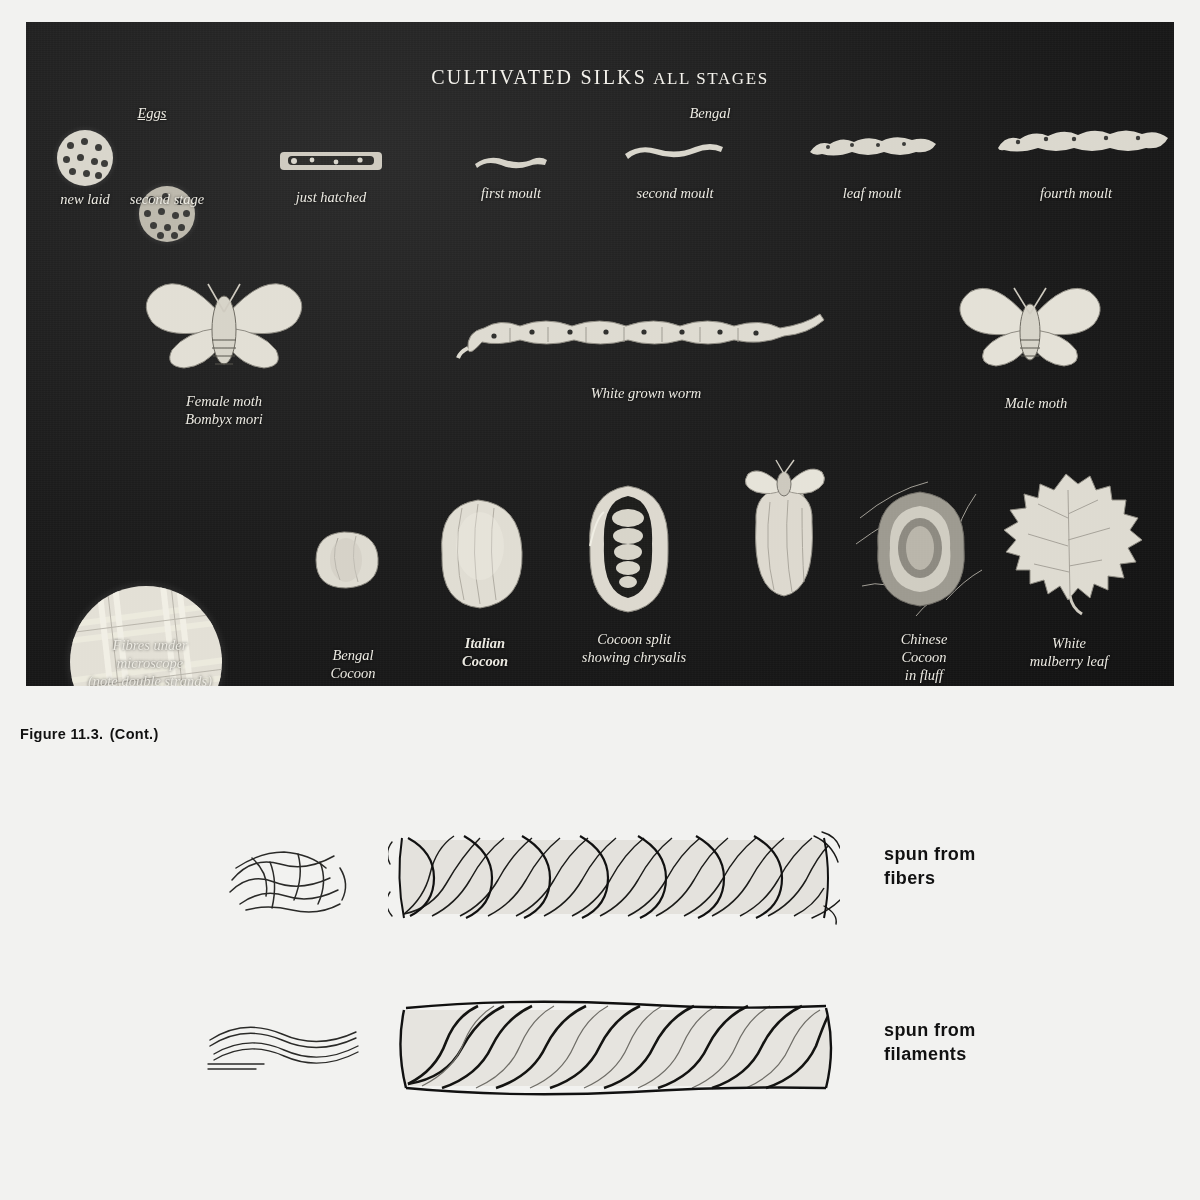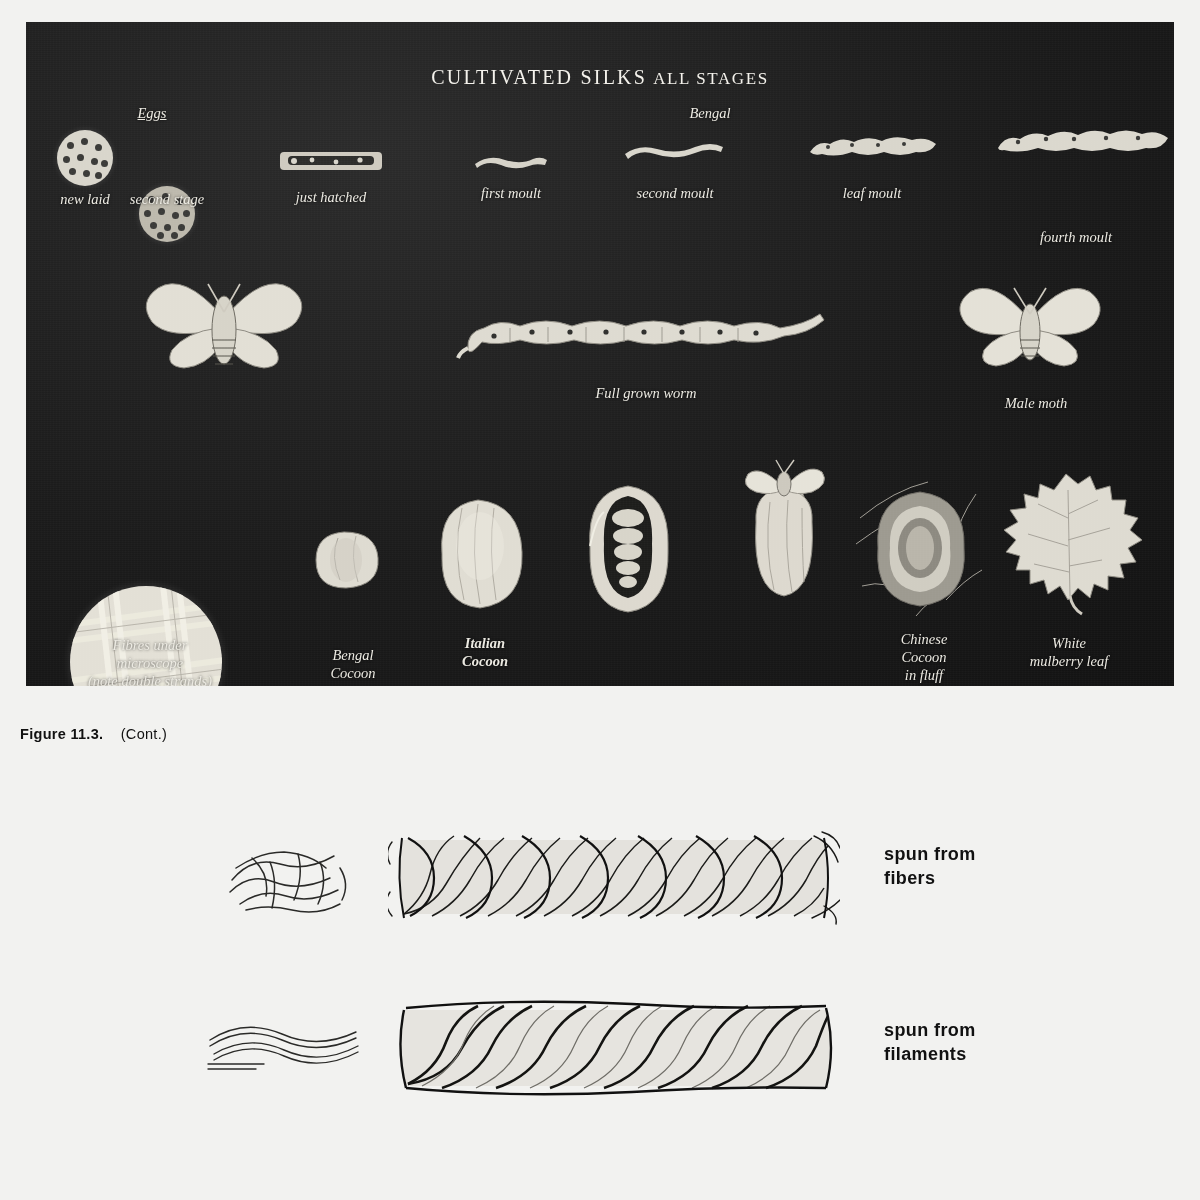--- a/index.html
+++ b/index.html
@@ -98,22 +98,22 @@
   .figcaption {
     position: absolute;
     left: 20px;
     top: 726px;
     color: #111;
     font-size: 14.5px;
     font-weight: bold;
     letter-spacing: .3px;
   }
   .figcaption .cont {
-    font-weight: normal;
-    margin-left: 13px;
+    font-weight: bold;
+    margin-left: 2px;
   }
 
   
   .lower {
     position: absolute;
     left: 0;
     top: 800px;
     width: 1200px;
     height: 400px;
   }
@@ -211,21 +211,21 @@
   <div class="fig" style="left:964px; top:96px;">
     <svg width="186" height="46" viewBox="0 0 186 46">
       <path d="M8 30 Q16 16 30 21 Q44 12 58 18 Q74 10 88 17 Q104 9 120 16 Q136 9 152 16 Q166 11 178 20 Q172 32 156 30 Q138 36 120 30 Q102 36 84 30 Q66 36 48 30 Q30 36 14 32 Q9 33 8 30 Z" fill="#dbd8ce"></path>
       <circle cx="28" cy="24" r="2.2" fill="#3a3a38"></circle>
       <circle cx="56" cy="21" r="2.2" fill="#3a3a38"></circle>
       <circle cx="84" cy="21" r="2.2" fill="#3a3a38"></circle>
       <circle cx="116" cy="20" r="2.2" fill="#3a3a38"></circle>
       <circle cx="148" cy="20" r="2.2" fill="#3a3a38"></circle>
     </svg>
   </div>
-  <div class="cap" style="left:970px; top:162px; width:160px;margin-top:44px;">fourth moult</div>
+  <div class="cap" style="left:970px; top:162px; width:160px;">fourth moult</div>
 
   <div class="fig moth" style="left:108px; top:232px;">
     <svg width="180" height="132" viewBox="0 0 180 132">
       <g fill="#e2dfd5" stroke="#8e8b82" stroke-width="1">
         <path d="M88 62 Q50 18 24 34 Q4 48 18 68 Q34 86 82 76 Z"></path>
         <path d="M92 62 Q130 18 156 34 Q176 48 162 68 Q146 86 98 76 Z"></path>
         <path d="M84 74 Q52 78 38 96 Q30 112 50 114 Q72 112 86 92 Z"></path>
         <path d="M96 74 Q128 78 142 96 Q150 112 130 114 Q108 112 94 92 Z"></path>
       </g>
       <ellipse cx="90" cy="76" rx="12" ry="34" fill="#d7d4c9" stroke="#6e6b62"></ellipse>
@@ -234,20 +234,22 @@
           <path d="M90 58 L106 30"></path>
       </g>
       <g stroke="#57544d" stroke-width="1">
         <path d="M78 86 H102"></path>
           <path d="M78 94 H102"></path>
           <path d="M79 102 H101"></path>
           <path d="M81 110 H99"></path>
       </g>
     </svg>
   </div>
+  <div class="cap" style="left:118px; top:370px; width:160px;">Female moth
+Bombyx mori</div>
 
   <div class="fig" style="left:428px; top:280px;">
     <svg width="380" height="76" viewBox="0 0 380 76">
       <path d="M14 48 Q12 30 30 26 Q46 16 66 24 Q92 14 118 24 Q146 14 172 24 Q200 14 226 24 Q254 14 280 24 Q306 16 326 26 Q352 22 366 12 L370 18 Q354 32 330 34 Q306 44 280 38 Q254 46 228 38 Q200 46 174 38 Q146 46 120 38 Q92 46 66 38 Q44 44 28 40 Q16 54 14 48 Z" fill="#dedbd1" stroke="#8e8b82" stroke-width="1"></path>
       <g fill="#2f2f2d">
         <circle cx="40" cy="34" r="2.6"></circle>
           <circle cx="78" cy="30" r="2.6"></circle>
           <circle cx="116" cy="30" r="2.6"></circle>
         <circle cx="152" cy="30" r="2.6"></circle>
           <circle cx="190" cy="30" r="2.6"></circle>
@@ -260,21 +262,21 @@
           <path d="M94 25 V40"></path>
           <path d="M132 25 V40"></path>
           <path d="M170 25 V40"></path>
         <path d="M208 25 V40"></path>
           <path d="M246 25 V40"></path>
           <path d="M284 26 V40"></path>
       </g>
       <path d="M14 46 q-8 4 -10 10" stroke="#dedbd1" stroke-width="4" fill="none"></path>
     </svg>
   </div>
-  <div class="cap" style="left:520px; top:362px; width:200px;">Full grown worm</div>
+  <div class="cap" style="left:520px; top:362px; width:200px;">White grown worm</div>
 
   <div class="fig moth" style="left:918px; top:240px;">
     <svg width="172" height="122" viewBox="0 0 172 122">
       <g fill="#e4e1d7" stroke="#8e8b82" stroke-width="1">
         <path d="M84 56 Q50 16 26 30 Q8 44 22 62 Q38 78 80 70 Z"></path>
         <path d="M88 56 Q122 16 146 30 Q164 44 150 62 Q134 78 92 70 Z"></path>
         <path d="M80 68 Q52 72 40 88 Q34 102 52 104 Q72 102 84 84 Z"></path>
         <path d="M92 68 Q120 72 132 88 Q138 102 120 104 Q100 102 88 84 Z"></path>
       </g>
       <ellipse cx="86" cy="70" rx="10" ry="28" fill="#d7d4c9" stroke="#6e6b62"></ellipse>
@@ -350,20 +352,22 @@
       <g fill="#d8d5ca">
         <ellipse cx="54" cy="40" rx="16" ry="9"></ellipse>
         <ellipse cx="54" cy="58" rx="15" ry="8"></ellipse>
         <ellipse cx="54" cy="74" rx="14" ry="8"></ellipse>
         <ellipse cx="54" cy="90" rx="12" ry="7"></ellipse>
         <ellipse cx="54" cy="104" rx="9" ry="6"></ellipse>
       </g>
       <path d="M16 68 Q22 40 30 34" stroke="#f0eee4" fill="none" stroke-width="2"></path>
     </svg>
   </div>
+  <div class="cap" style="left:528px; top:608px; width:160px;">Cocoon split
+showing chrysalis</div>
 
   <div class="fig" style="left:700px; top:430px;">
     <svg width="116" height="160" viewBox="0 0 116 160">
       <g fill="#ddd9cf" stroke="#8f8c83">
         <path d="M34 58 Q46 24 58 28 Q74 24 82 58 L80 64 Q58 58 36 64 Z"></path>
         <path d="M30 70 Q28 40 56 36 Q88 40 86 70 Q90 138 58 144 Q26 138 30 70 Z"></path>
       </g>
       <g fill="#e6e3d9" stroke="#9a968d">
         <path d="M56 34 Q34 12 22 22 Q14 34 30 40 Q46 44 56 38 Z"></path>
         <path d="M60 34 Q82 10 96 20 Q104 32 86 40 Q70 44 60 38 Z"></path>

